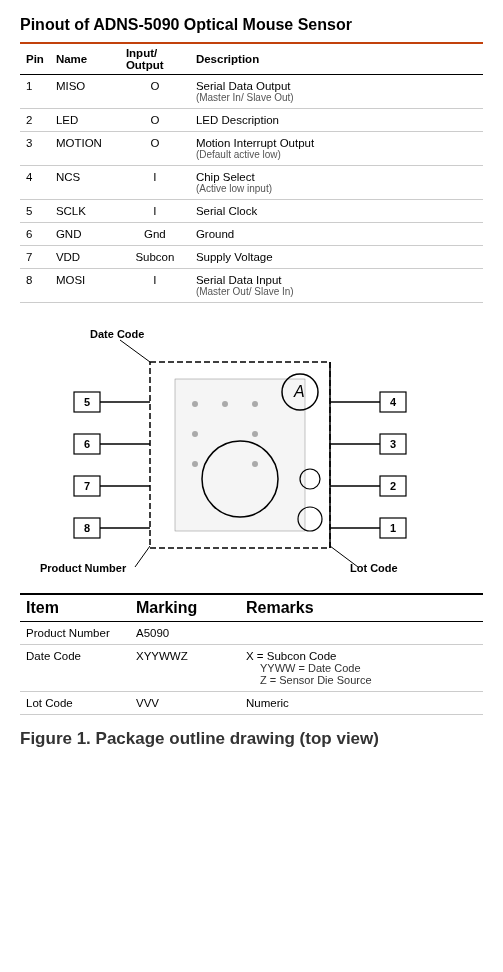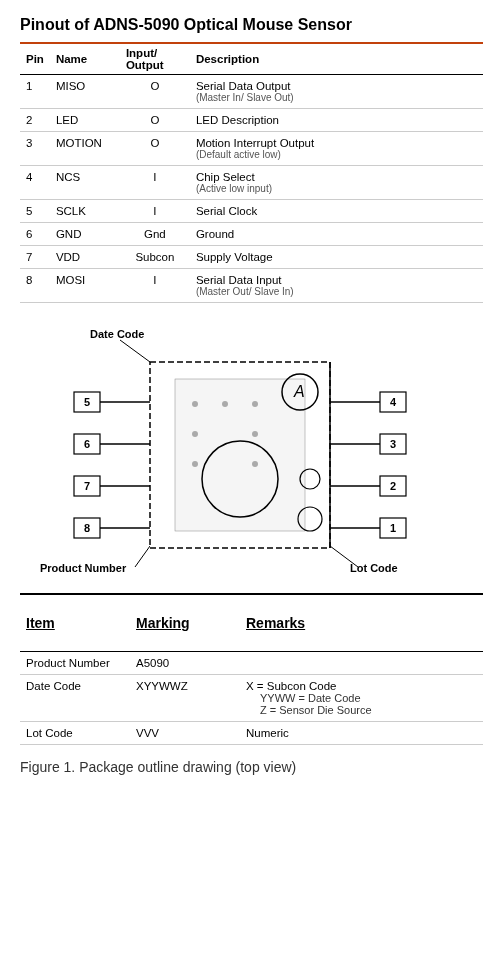--- a/index.html
+++ b/index.html
@@ -69,46 +69,45 @@
     
     .marking-section {
       margin-top: 4px;
     }
     table.marking {
       width: 100%;
       border-collapse: collapse;
     }
     table.marking thead tr th {
       font-weight: bold;
-      padding: 20px 6px;
+      padding: 4px 6px;
       text-align: left;
       border-top: 2px solid #000;
       border-bottom: 1px solid #000;
-      font-size: 14px;
-      text-decoration: underline;
+      font-size: 16px;
     }
     table.marking tbody tr td {
       padding: 5px 6px;
       vertical-align: top;
       font-size: 11.5px;
       border-bottom: 1px solid #ccc;
     }
     table.marking tbody tr td:first-child { width: 110px; }
     table.marking tbody tr td:nth-child(2) { width: 110px; }
     .remarks-sub {
       font-size: 11px;
       color: #333;
       margin-left: 14px;
     }
 
     
     .figure-caption {
       margin-top: 14px;
-      font-size: 14px;
-      font-weight: normal;
+      font-size: 17px;
+      font-weight: bold;
       color: #333;
     }
   </style>
 </head>
 <body>
 
 <div class="section-title">Pinout of ADNS-5090 Optical Mouse Sensor</div>
 
 <table class="pinout">
   <thead>

